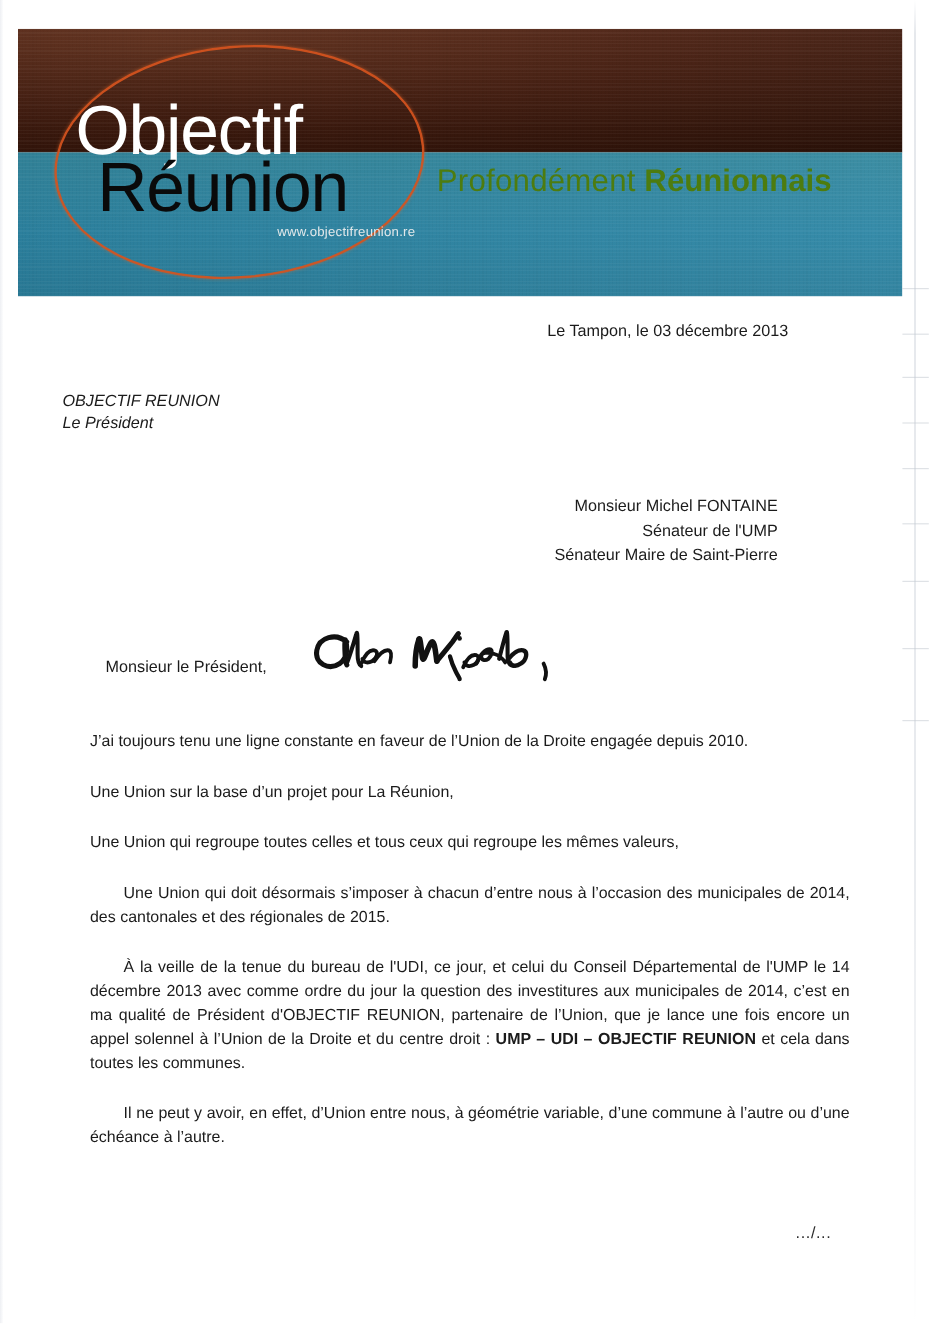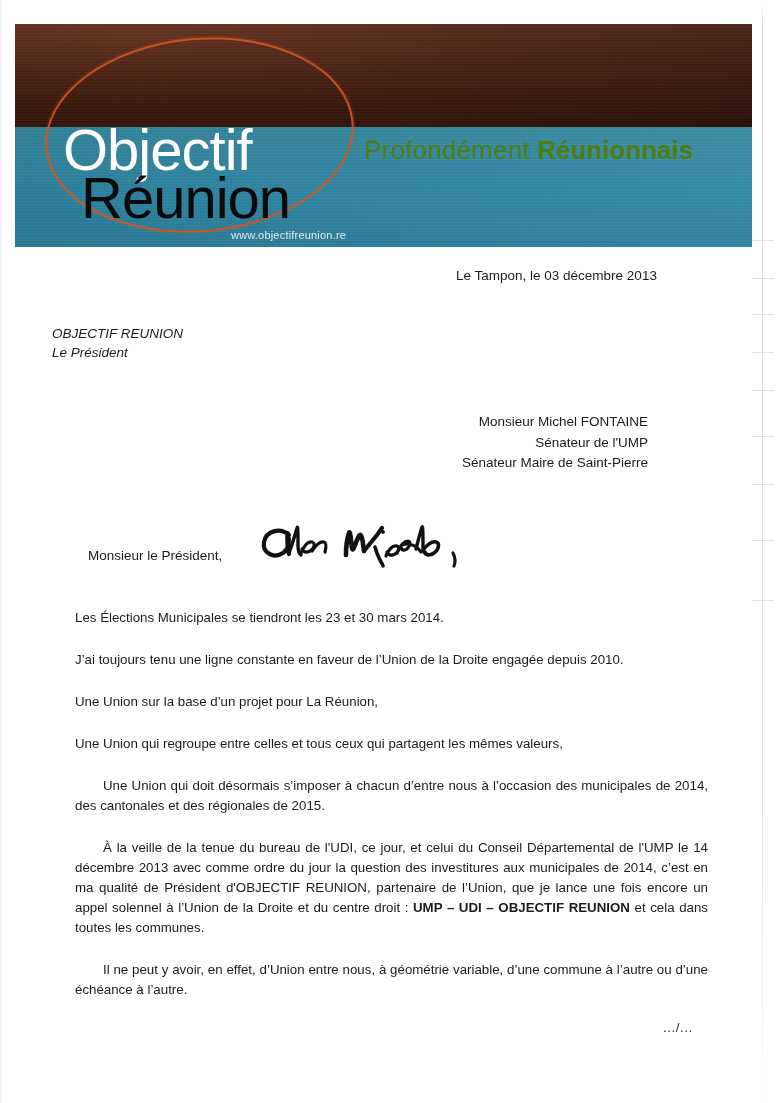--- a/index.html
+++ b/index.html
@@ -111,21 +111,20 @@
     transform: rotate(-5deg);
     box-shadow: 0 0 3px rgba(224,110,50,0.5);
     pointer-events: none;
   }
   .logo-block {
     position: absolute;
     left: 48px;
     top: 56px;
     width: 300px;
     line-height: 1;
-    margin-top: 41px;
   }
   .logo-objectif {
     font-size: 58px;
     letter-spacing: -1px;
     color: #ffffff;
     font-weight: 400;
     font-family: "Liberation Sans", sans-serif;
     display: block;
   }
   .logo-reunion {
@@ -299,24 +298,23 @@
           <path d="M160 34 C162 26, 164 18, 166 12 C167 9, 167 24, 167 32 C167 37, 169 40, 172 40" stroke-width="3.4"></path>
           <path d="M167 35 C171 30, 176 26, 180 27 C184 28, 183 35, 178 38 C174 41, 170 40, 169 37" stroke-width="3.6"></path>
 
           <path d="M197 38 C199 42, 200 46, 198 51" stroke-width="3.2"></path>
         </g>
       </svg>
     </span>
   </div>
 
   <div id="body" class="doc-text">
-    <p>Les Élections Municipales se tiendront les 23 et 30 mars 2014.</p>
     <p>J’ai toujours tenu une ligne constante en faveur de l’Union de la Droite engagée depuis 2010.</p>
     <p>Une Union sur la base d’un projet pour La Réunion,</p>
-    <p>Une Union qui regroupe entre celles et tous ceux qui partagent les mêmes valeurs,</p>
+    <p>Une Union qui regroupe toutes celles et tous ceux qui regroupe les mêmes valeurs,</p>
     <p class="indent">Une Union qui doit désormais s’imposer à chacun d’entre nous à l’occasion des municipales de 2014, des cantonales et des régionales de 2015.</p>
     <p class="indent"><span>À la veille de la tenue du bureau de l'UDI, ce jour, et celui du Conseil Départemental de l'UMP le 14 décembre 2013 avec comme ordre du jour la question des investitures aux municipales de 2014, c’est en ma qualité de Président d'OBJECTIF REUNION, partenaire de l’Union, que je lance une fois encore un appel solennel à l’Union de la Droite et du centre droit : </span><b>UMP – UDI – OBJECTIF REUNION</b><span> et cela dans toutes les communes.</span></p>
     <p class="indent">Il ne peut y avoir, en effet, d’Union entre nous, à géométrie variable, d’une commune à l’autre ou d’une échéance à l’autre.</p>
   </div>
 
   <div id="footer-mark" class="doc-text">.../...</div>
 
 </div>
 
 </body></html>

